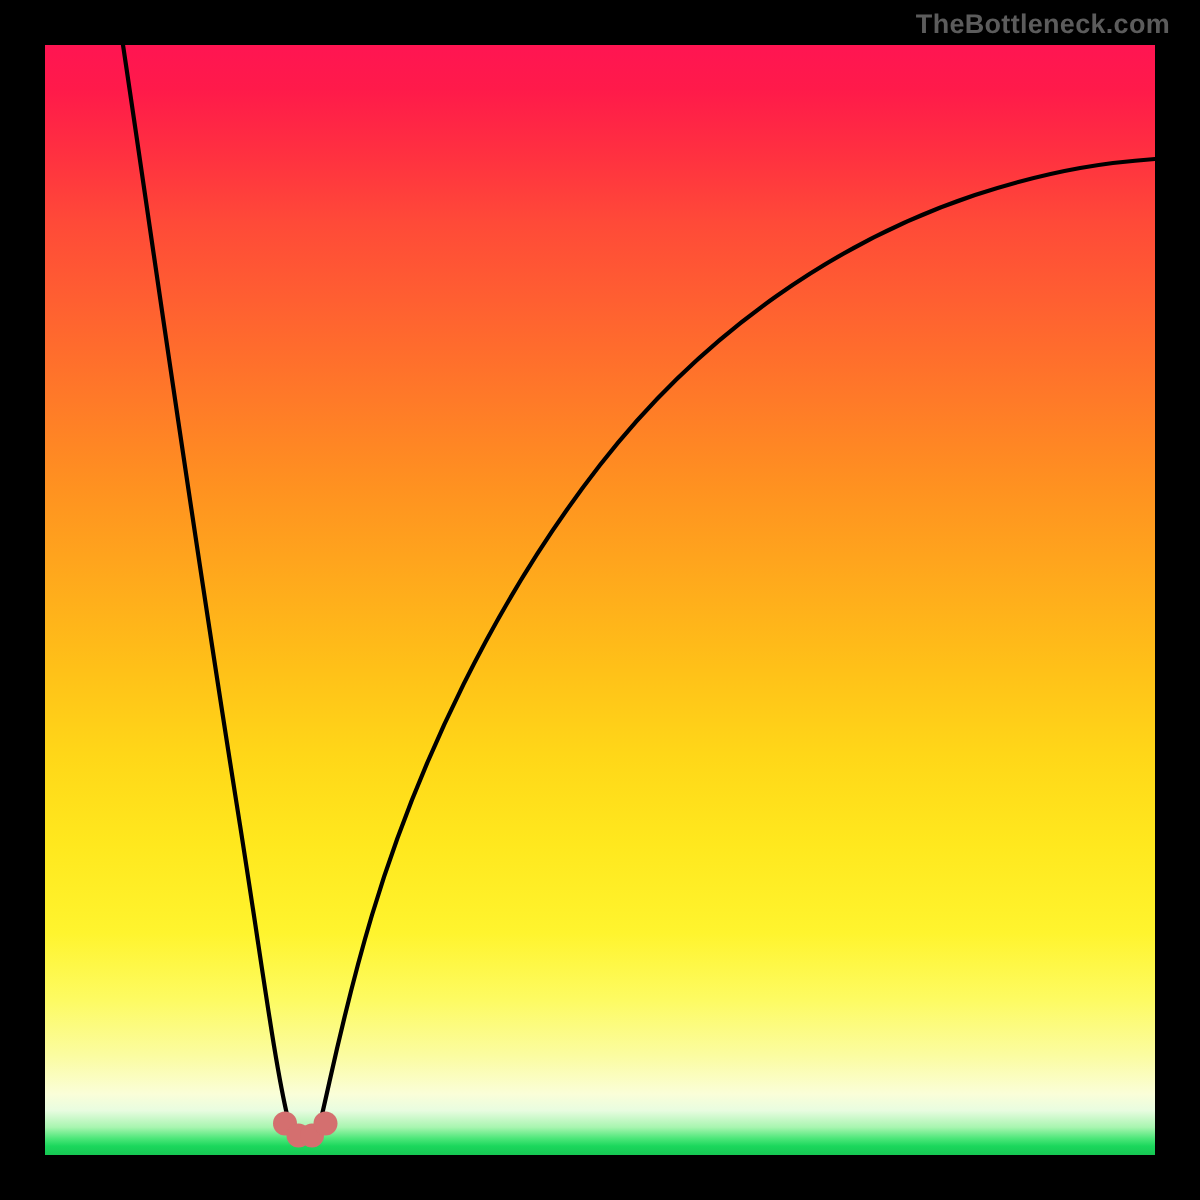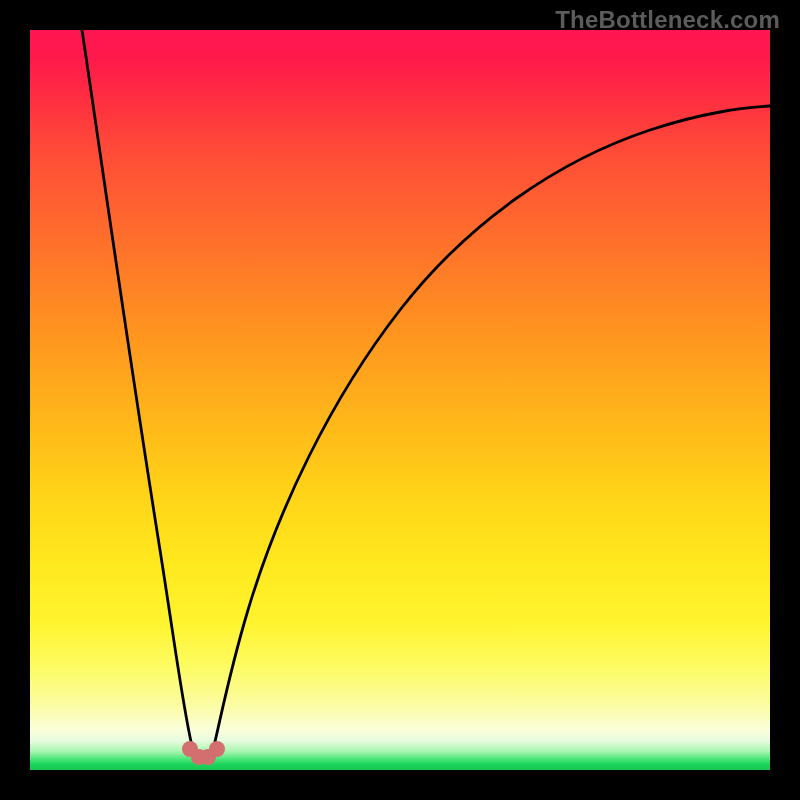--- a/index.html
+++ b/index.html
@@ -53,21 +53,21 @@
     position: absolute;
     left: 0;
     top: 0;
     width: 740px;
     height: 740px;
   }
   .watermark {
     position: absolute;
     top: 6px;
     right: 20px;
-    font-size: 24px;
+    font-size: 18px;
     font-weight: 600;
     color: #5c5c5c;
     letter-spacing: 0.2px;
     user-select: none;
   }
 </style>
 </head>
 <body>
 
 <div class="watermark">TheBottleneck.com</div>

